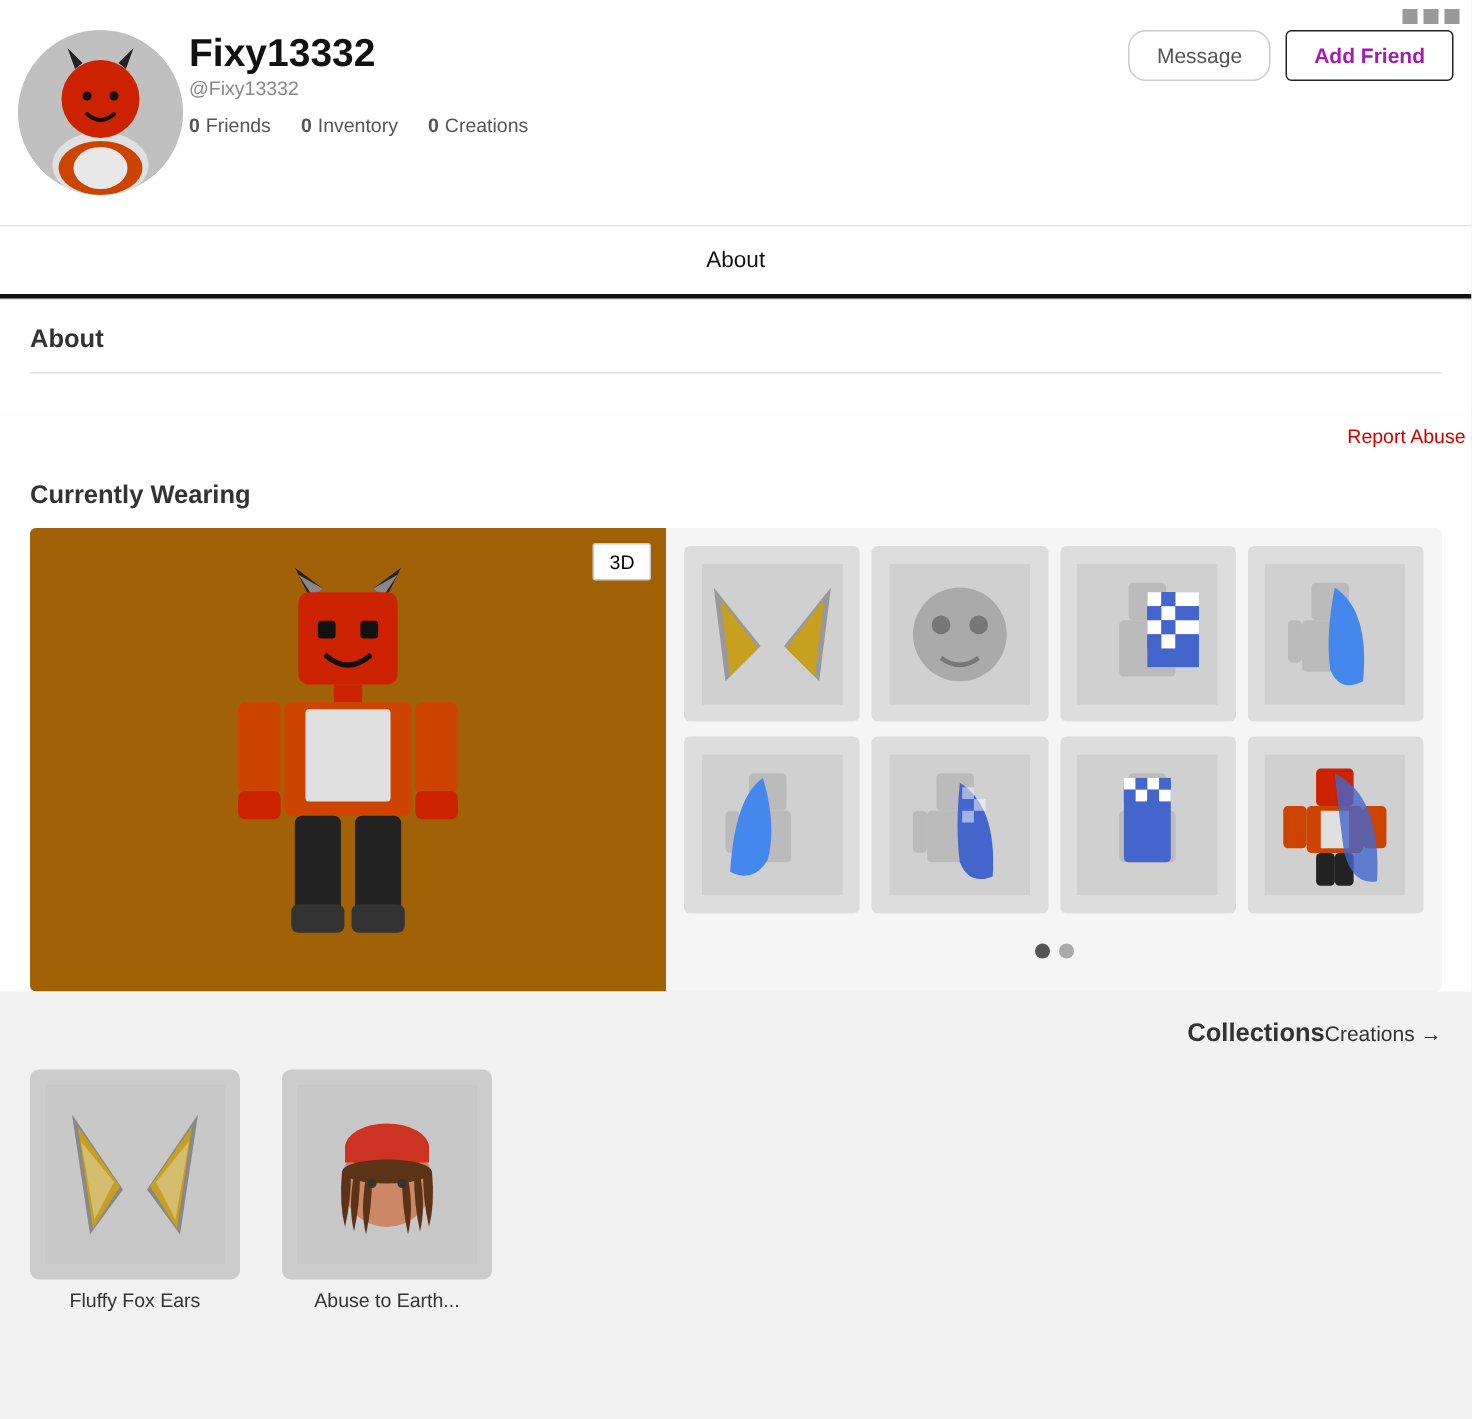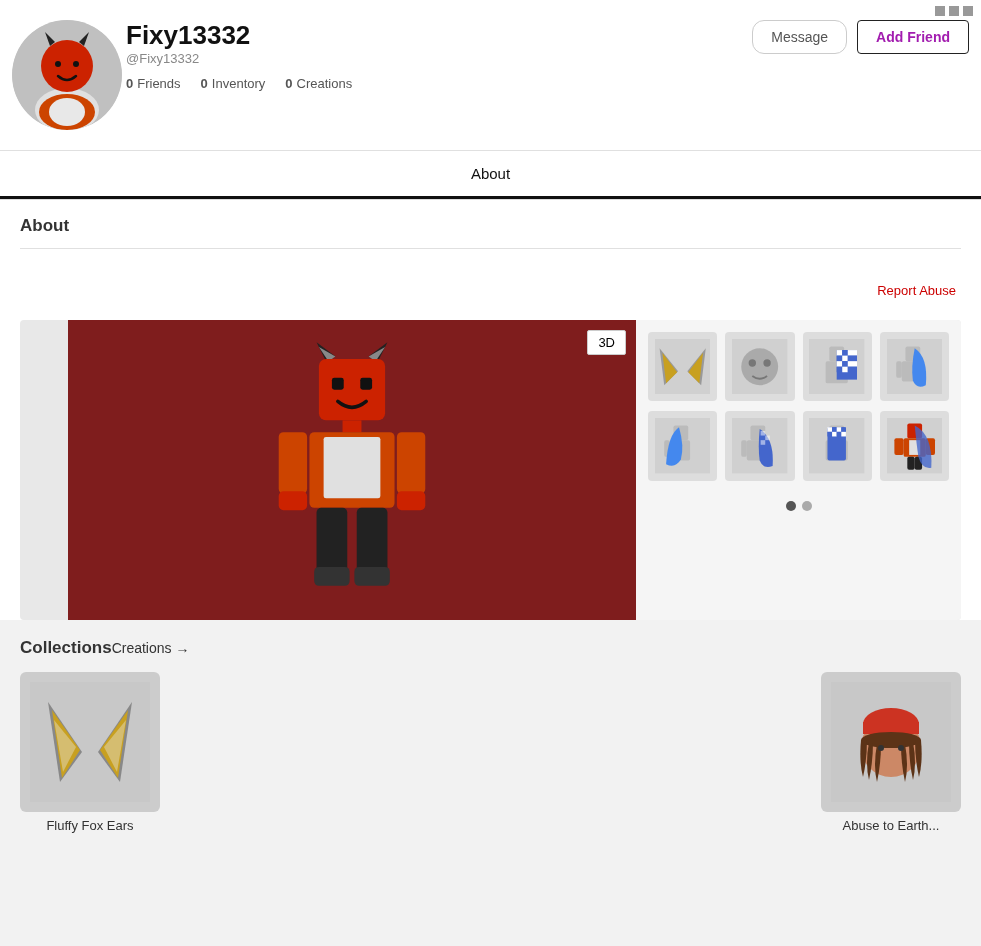--- a/index.html
+++ b/index.html
@@ -85,21 +85,21 @@
 
     
     .section-title { font-size: 17px; font-weight: bold; margin-bottom: 8px; }
     .about-text { color: #555; font-size: 14px; margin-bottom: 16px; }
     .divider { border: none; border-top: 1px solid #e0e0e0; margin: 12px 0; }
 
     
     .report-abuse-row {
       display: flex;
       justify-content: flex-end;
-      padding: 6px 25px;
+      padding: 6px 4px;
       background: #fff;
     }
     .report-abuse-link {
       color: #c00;
       font-size: 13px;
       cursor: pointer;
       text-decoration: none;
     }
 
     
@@ -108,29 +108,28 @@
       padding: 16px 20px 0 20px;
     }
     .wearing-title { font-size: 17px; font-weight: bold; margin-bottom: 12px; }
     .wearing-body {
       display: flex;
       background: #e8e8e8;
       border-radius: 4px;
       overflow: hidden;
     }
     .wearing-avatar-view {
-      width: 568px;
+      width: 424px;
       min-height: 300px;
-      background: #7f1d1d;
+      background: #a16207;
       position: relative;
       display: flex;
       align-items: center;
       justify-content: center;
       flex-shrink: 0;
-      margin-left: 48px;
     }
     .btn-3d {
       position: absolute;
       top: 10px;
       right: 10px;
       background: #fff;
       border: 1px solid #ccc;
       padding: 4px 10px;
       font-size: 13px;
       cursor: pointer;
@@ -174,30 +173,29 @@
     .dot.active { background: #555; }
 
     
     .collections-section {
       background: #f2f2f2;
       padding: 16px 20px;
       margin-top: 2px;
     }
     .collections-header {
       display: flex;
-      justify-content: flex-start;
+      justify-content: flex-end;
       align-items: center;
       margin-bottom: 14px;
     }
     .collections-title { font-size: 17px; font-weight: bold; }
     .inventory-link { color: #333; font-size: 14px; cursor: pointer; text-decoration: none; }
     .collections-grid {
       display: flex;
       gap: 28px;
-      justify-content: space-between;
     }
     .collection-item {
       width: 140px;
       cursor: pointer;
     }
     .collection-thumb {
       width: 140px;
       height: 140px;
       background: #ccc;
       border-radius: 6px;
@@ -290,20 +288,21 @@
 <div class="main-content">
   <div class="section-title">About</div>
   <hr class="divider">
 </div>
 
 <div class="report-abuse-row">
   <a class="report-abuse-link">Report Abuse</a>
 </div>
 
 <div class="wearing-section">
+  <div class="wearing-title">Currently Wearing</div>
   <div class="wearing-body">
 
     <div class="wearing-avatar-view">
       <button class="btn-3d">3D</button>
 
       <svg viewBox="0 0 160 220" width="200" height="260" xmlns="http://www.w3.org/2000/svg">
 
         <polygon points="58,18 50,2 66,14" fill="#222"></polygon>
         <polygon points="102,18 110,2 94,14" fill="#222"></polygon>
         <polygon points="60,18 52,6 66,14" fill="#888"></polygon>

